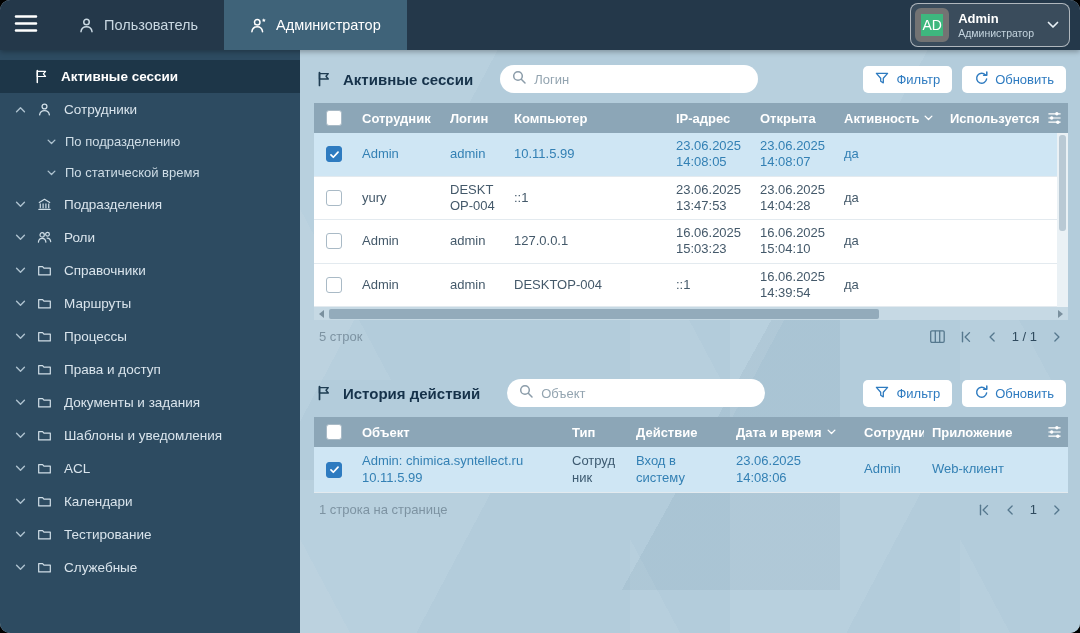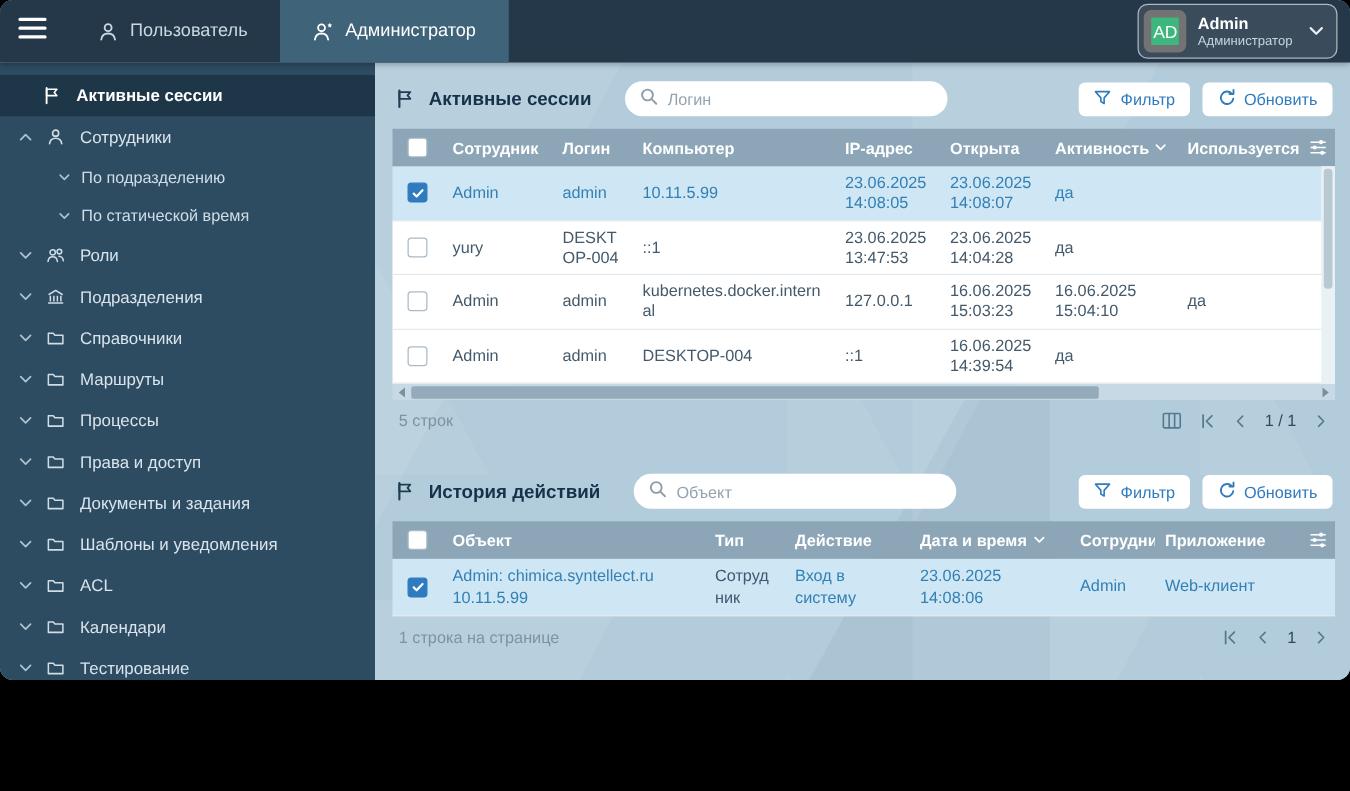--- a/index.html
+++ b/index.html
@@ -1,18 +1,18 @@
 <!DOCTYPE html>
 <html><head>
 <meta charset="utf-8">
 <style>
   * { box-sizing:border-box; margin:0; padding:0; }
   html,body { width:1080px; height:633px; background:#000; }
   body { font-family:"Liberation Sans", sans-serif; }
-  .window { width:1080px; height:544px; border-radius:10px; overflow:hidden;
+  .window { width:1080px; height:633px; border-radius:10px; overflow:hidden;
             display:flex; flex-direction:column; background:#b3ccdb; }
 
   
   .topbar { height:50px; flex:0 0 50px; background:#24384a; display:flex; align-items:center;
             color:#fff; position:relative; z-index:5; box-shadow:0 2px 5px rgba(0,0,0,.28); }
   .menu-btn { width:52px; height:50px; display:flex; align-items:center; justify-content:center; cursor:pointer; }
   .tab { height:50px; display:flex; align-items:center; gap:9px; padding:0 26px;
          color:#c9d8e2; font-size:14.5px; cursor:pointer; }
   .tab.active { background:#3f6379; color:#fff; }
   .tab .ticon { display:flex; }
@@ -196,43 +196,43 @@
       </div>
 
       <div class="nav-item">
         <span class="chev">
           <svg width="11" height="7" viewBox="0 0 12 8">
               <path d="M1.5 1.5L6 6l4.5-4.5" fill="none" stroke="currentColor" stroke-width="1.6" stroke-linecap="round" stroke-linejoin="round"></path>
             </svg>
         </span>
         <span class="nicon">
           <svg width="15" height="15" viewBox="0 0 16 16">
+              <path d="M2 6.2L8 2.5l6 3.7" fill="none" stroke="currentColor" stroke-width="1.3" stroke-linejoin="round"></path>
+              <path d="M3.5 7v5M6.5 7v5M9.5 7v5M12.5 7v5" stroke="currentColor" stroke-width="1.3"></path>
+              <path d="M2 13.3h12" stroke="currentColor" stroke-width="1.3" stroke-linecap="round"></path>
+            </svg>
+        </span>
+        <span>Подразделения</span>
+      </div>
+
+      <div class="nav-item">
+        <span class="chev">
+          <svg width="11" height="7" viewBox="0 0 12 8">
+              <path d="M1.5 1.5L6 6l4.5-4.5" fill="none" stroke="currentColor" stroke-width="1.6" stroke-linecap="round" stroke-linejoin="round"></path>
+            </svg>
+        </span>
+        <span class="nicon">
+          <svg width="15" height="15" viewBox="0 0 16 16">
               <circle cx="5.5" cy="5.2" r="2.3" fill="none" stroke="currentColor" stroke-width="1.3"></circle>
               <path d="M1.5 13c.3-2.6 2-4 4-4s3.7 1.4 4 4" fill="none" stroke="currentColor" stroke-width="1.3" stroke-linecap="round"></path>
               <circle cx="11.2" cy="4.5" r="2" fill="none" stroke="currentColor" stroke-width="1.3"></circle>
               <path d="M10.8 8.6c2 .1 3.5 1.5 3.8 3.8" fill="none" stroke="currentColor" stroke-width="1.3" stroke-linecap="round"></path>
             </svg>
         </span>
         <span>Роли</span>
-      </div>
-
-      <div class="nav-item">
-        <span class="chev">
-          <svg width="11" height="7" viewBox="0 0 12 8">
-              <path d="M1.5 1.5L6 6l4.5-4.5" fill="none" stroke="currentColor" stroke-width="1.6" stroke-linecap="round" stroke-linejoin="round"></path>
-            </svg>
-        </span>
-        <span class="nicon">
-          <svg width="15" height="15" viewBox="0 0 16 16">
-              <path d="M2 6.2L8 2.5l6 3.7" fill="none" stroke="currentColor" stroke-width="1.3" stroke-linejoin="round"></path>
-              <path d="M3.5 7v5M6.5 7v5M9.5 7v5M12.5 7v5" stroke="currentColor" stroke-width="1.3"></path>
-              <path d="M2 13.3h12" stroke="currentColor" stroke-width="1.3" stroke-linecap="round"></path>
-            </svg>
-        </span>
-        <span>Подразделения</span>
       </div>
 
       <div class="nav-item">
         <span class="chev">
             <svg width="11" height="7" viewBox="0 0 12 8">
               <path d="M1.5 1.5L6 6l4.5-4.5" fill="none" stroke="currentColor" stroke-width="1.6" stroke-linecap="round" stroke-linejoin="round"></path>
             </svg>
           </span>
         <span class="nicon">
             <svg width="15" height="15" viewBox="0 0 16 16">
@@ -462,21 +462,20 @@
             <div>23.06.2025 14:04:28</div>
             <div>да</div>
           </div>
 
           <div class="t-row sessions-grid">
             <div class="cb-cell">
                 <span class="checkbox"></span>
               </div>
             <div>Admin</div>
             <div>admin</div>
-            <div>kubernetes.docker.internal</div>
             <div>127.0.0.1</div>
             <div>16.06.2025 15:03:23</div>
             <div>16.06.2025 15:04:10</div>
             <div>да</div>
           </div>
 
           <div class="t-row sessions-grid">
             <div class="cb-cell">
                 <span class="checkbox"></span>
               </div>

